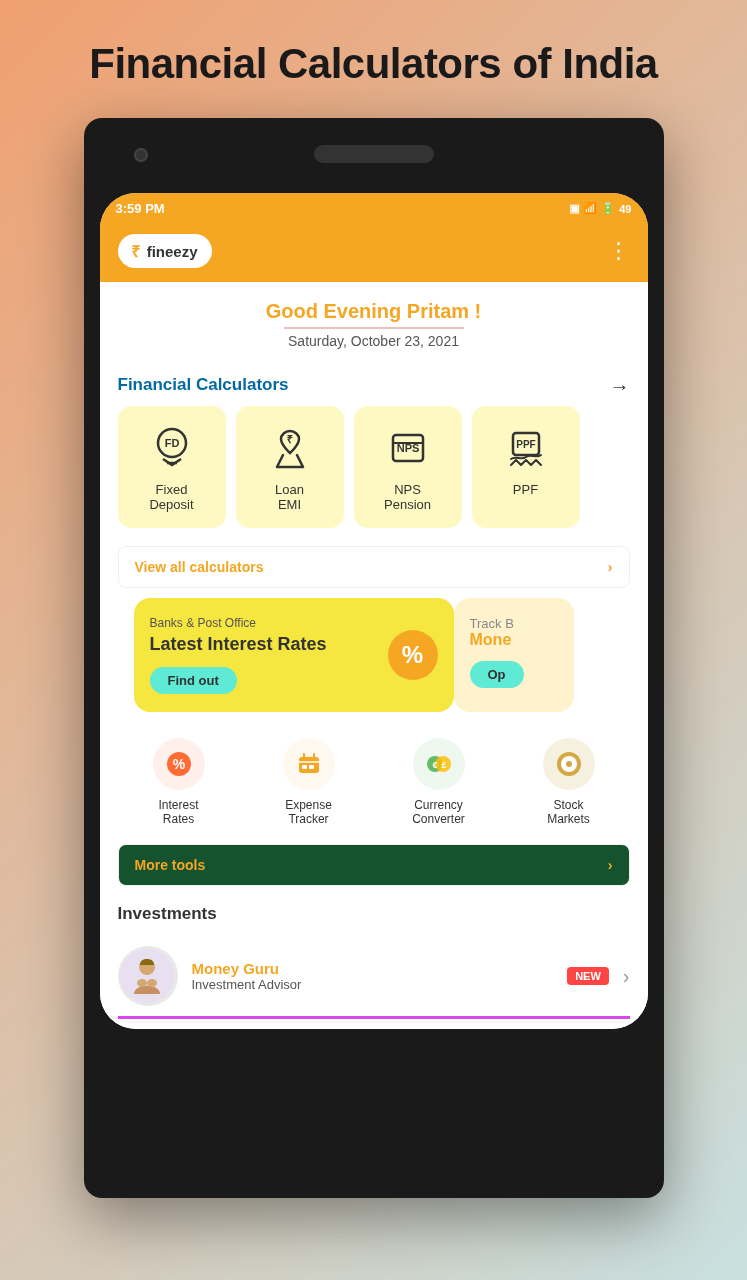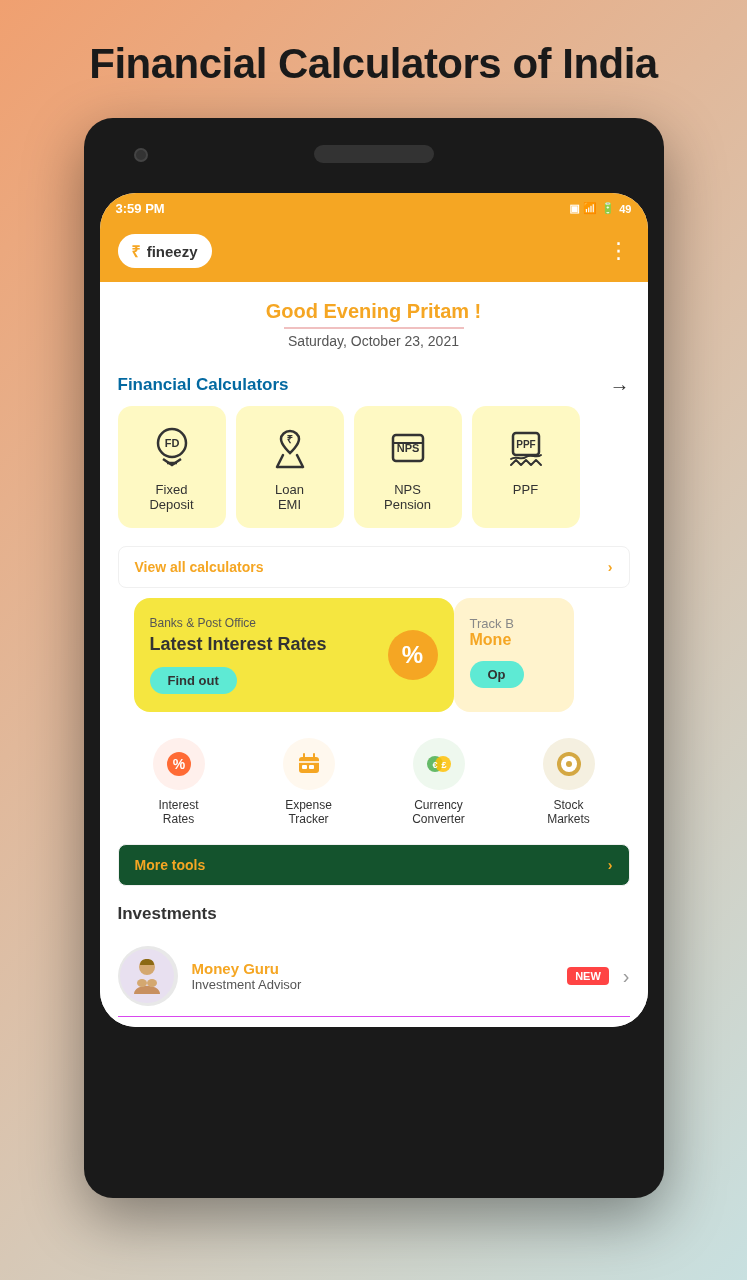--- a/index.html
+++ b/index.html
@@ -21,21 +21,21 @@
       text-align: center;
       padding: 40px 30px 30px;
       letter-spacing: -0.5px;
     }
 
     
     .phone-shell {
       width: 580px;
       min-height: 1080px;
       background: #1a1a1a;
-      border-radius: 29px;
+      border-radius: 18px;
       padding: 20px 16px 30px;
       box-shadow: 0 20px 60px rgba(0,0,0,0.4);
       position: relative;
     }
 
     .phone-camera {
       width: 14px;
       height: 14px;
       background: #333;
       border-radius: 50%;
@@ -358,21 +358,21 @@
       font-weight: 600;
       color: #333;
       margin-bottom: 12px;
     }
 
     .investment-card {
       display: flex;
       align-items: center;
       gap: 14px;
       padding: 10px 0;
-      border-bottom: 1px solid #d946ef;
+      border-bottom: 3px solid #d946ef;
     }
 
     .investment-avatar {
       width: 60px;
       height: 60px;
       border-radius: 50%;
       background: #e8e8e8;
       display: flex;
       align-items: center;
       justify-content: center;

